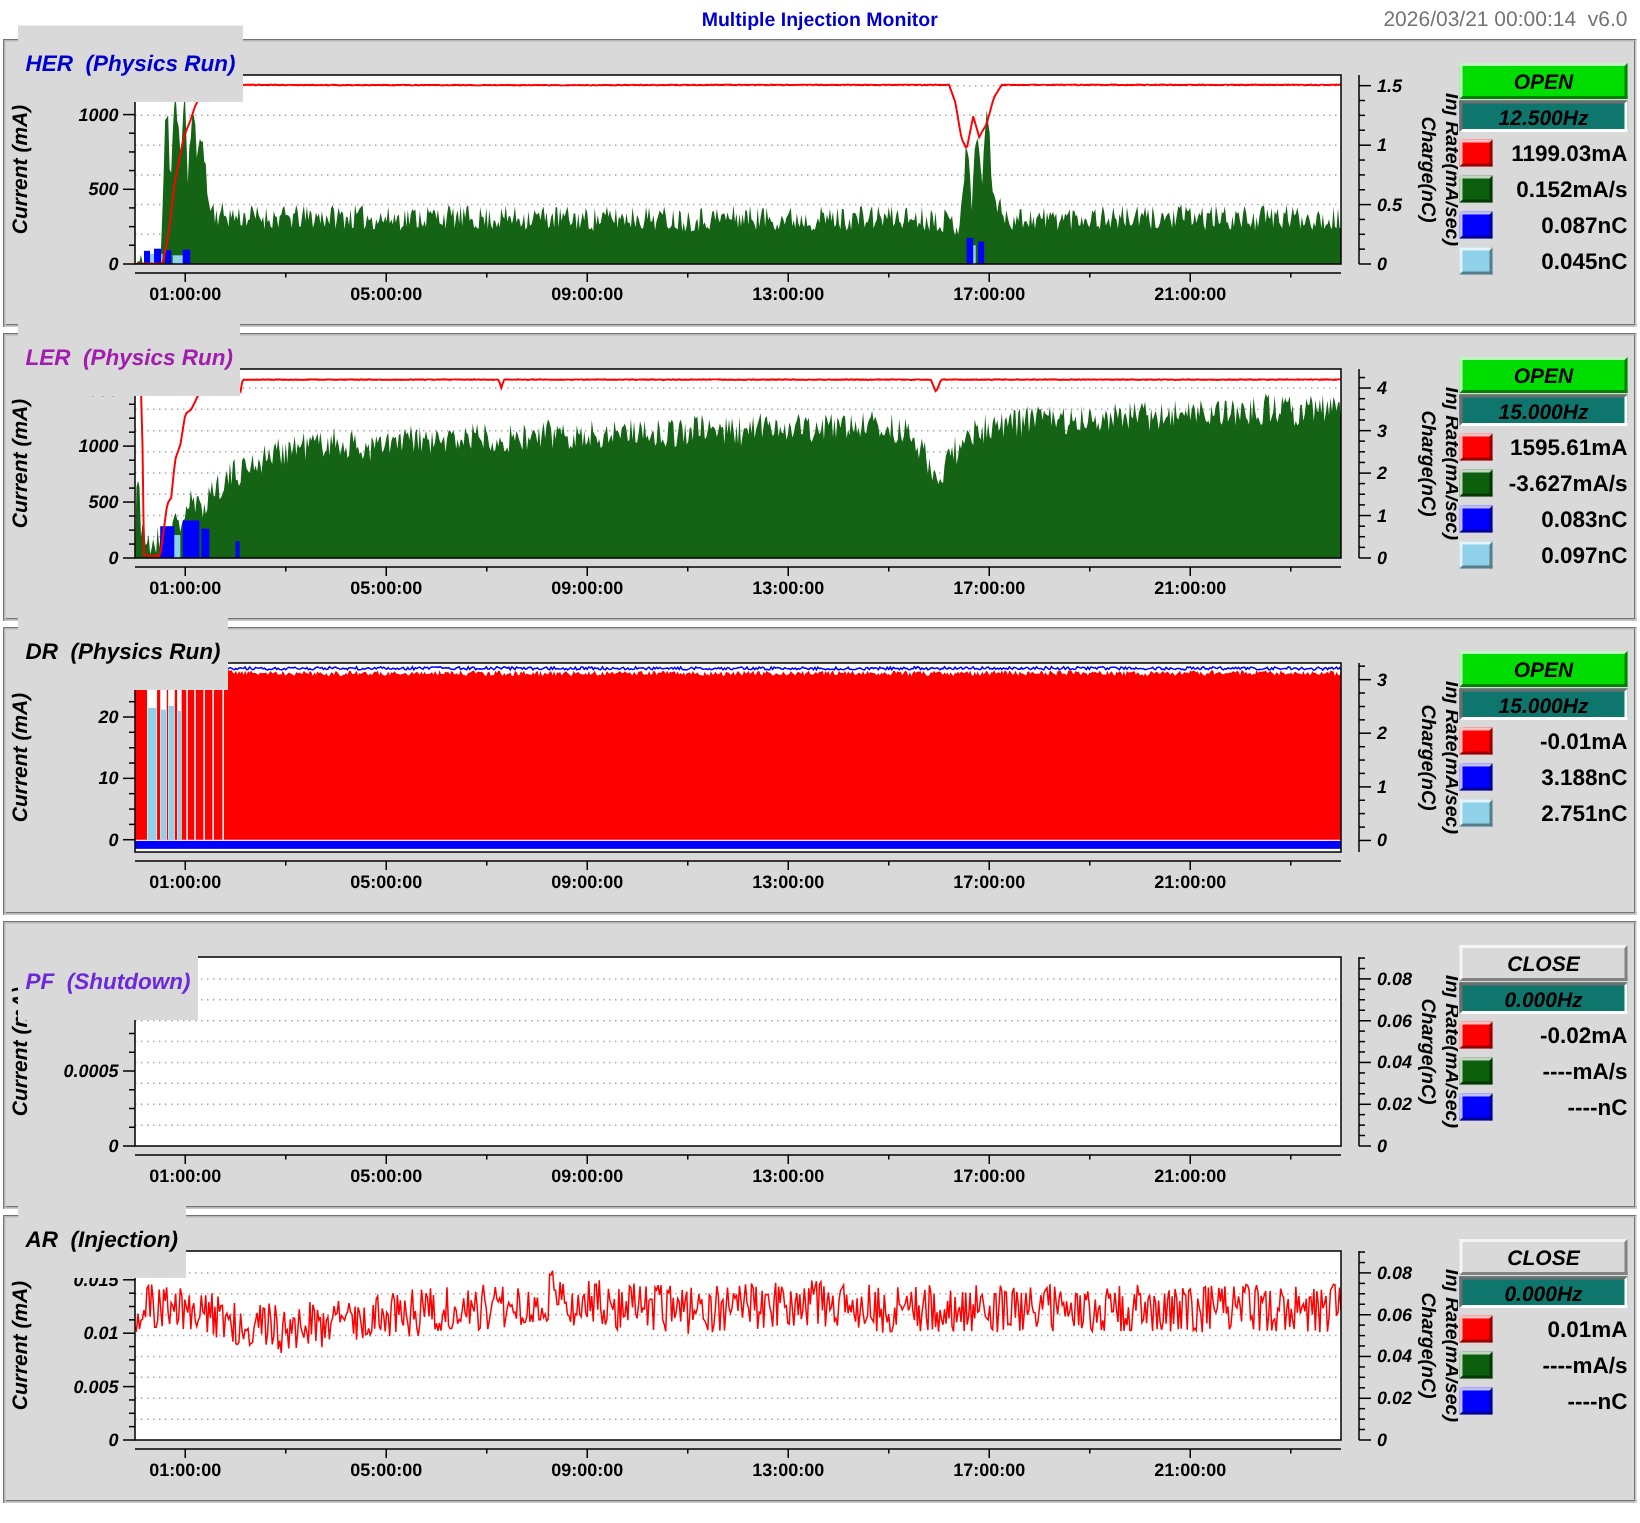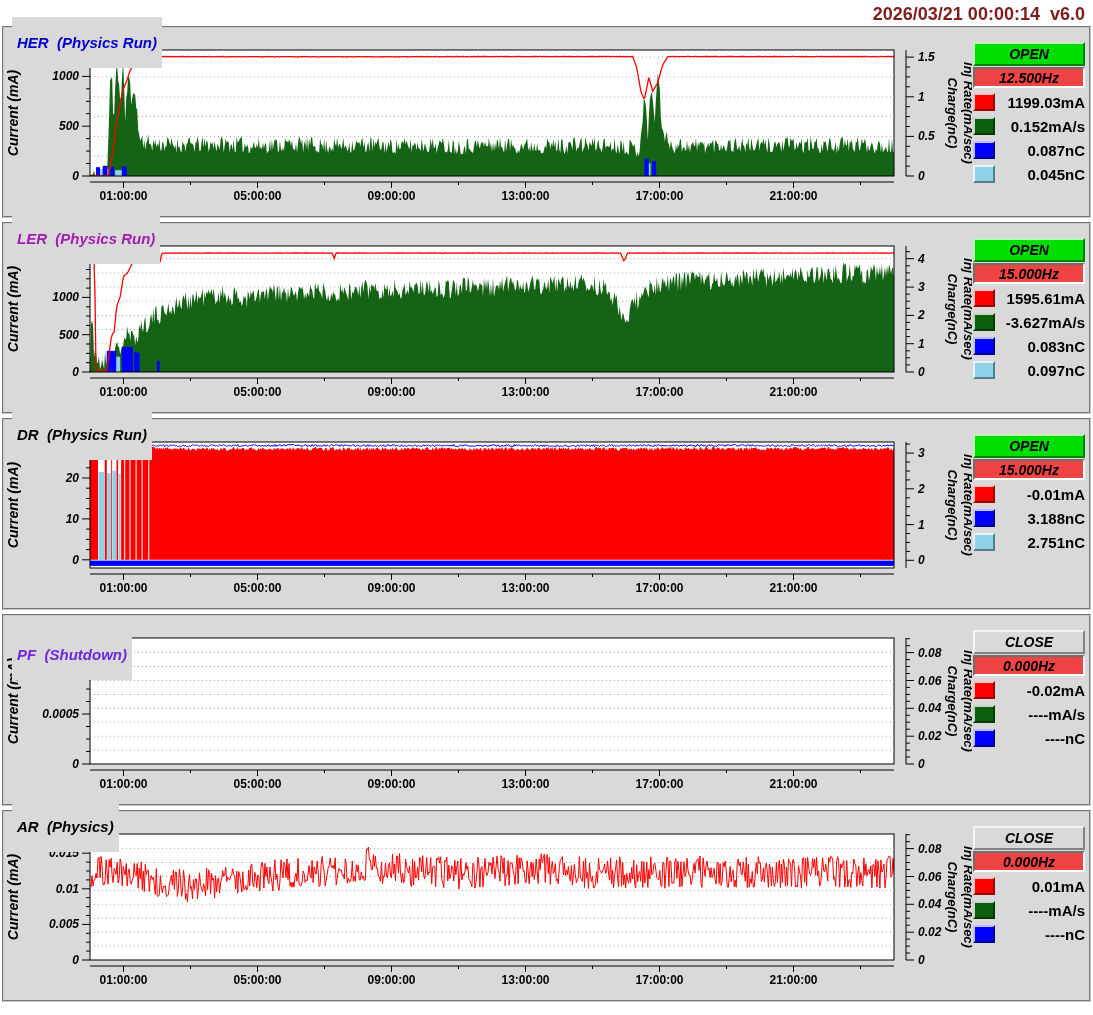--- a/index.html
+++ b/index.html
@@ -6,22 +6,22 @@
   body{
     width:1093px;height:1015px;background:#ffffff;overflow:hidden;
     font-family:"Liberation Sans",sans-serif;
   }
   .header{position:relative;height:26px;}
   .header-title{
     position:absolute;left:0;right:0;top:5px;text-align:center;
     color:#0000cc;font-weight:bold;font-size:13px;
   }
   .header-date{
-    position:absolute;right:8px;top:4px;color:#7f1d1d;
-    font-weight:bold;font-size:18px;white-space:pre;
+    position:absolute;right:8px;top:4px;color:#737373;
+    font-weight:normal;font-size:14px;white-space:pre;
   }
   .panel{
     position:relative;margin:0 2px 4px 2px;height:188px;
     background:#d9d9d9;border:2px groove #c8c8c8;
   }
   .legend{
     position:absolute;top:-11px;left:8px;padding:16px 5px;
     background:#d9d9d9;font-weight:bold;font-style:italic;
     font-size:15px;white-space:pre;line-height:19px;
   }
@@ -30,21 +30,21 @@
   .side{width:112px;margin-top:14px;margin-left:1px;flex:0 0 auto;}
   .status{
     height:20px;display:flex;align-items:center;justify-content:center;
     font-weight:bold;font-style:italic;font-size:14px;color:#000;
     border-top:2px solid rgba(255,255,255,.75);
     border-left:2px solid rgba(255,255,255,.75);
     border-bottom:2px solid rgba(0,0,0,.4);
     border-right:2px solid rgba(0,0,0,.4);
   }
   .hz{
-    height:17px;margin-top:1px;background:#ef4444;
+    height:17px;margin-top:1px;background:#0f766e;
     display:flex;align-items:center;justify-content:center;
     font-weight:bold;font-style:italic;font-size:14px;color:#000;
     border-top:2px solid #6e6e6e;
     border-left:2px solid #6e6e6e;
     border-bottom:2px solid #ffffff;
     border-right:2px solid #ffffff;
   }
   .readout{display:flex;align-items:center;height:20px;margin-top:4px;}
   .swatch{
     width:18px;height:14px;flex:0 0 auto;
@@ -55,20 +55,21 @@
   }
   .rvalue{
     flex:1;text-align:right;font-weight:bold;
     font-size:15px;color:#000;white-space:pre;
   }
 </style>
 </head>
 <body>
 
 <div class="header">
+  <div class="header-title">Multiple Injection Monitor</div>
   <div class="header-date"><span>2026/03/21 00:00:14</span>&nbsp;&nbsp;<span>v6.0</span></div>
 </div>
 
 <div class="panel">
   <span class="legend" style="color: rgb(0, 0, 204);">HER  (Physics Run)</span>
   <div class="panel-body">
     <svg class="chart" viewBox="0 0 968 168" width="968" height="168">
         <defs>
           <clipPath id="clip0">
             <rect x="86" y="6" width="804" height="126"></rect>
@@ -496,21 +497,21 @@
         </div>
       <div class="readout">
           <span class="swatch" style="background: rgb(0, 0, 255);"></span>
           <span class="rvalue">----nC</span>
         </div>
     </div>
   </div>
 </div>
 
 <div class="panel">
-  <span class="legend" style="color: rgb(0, 0, 0);">AR  (Physics)</span>
+  <span class="legend" style="color: rgb(0, 0, 0);">AR  (Injection)</span>
   <div class="panel-body">
     <svg class="chart" viewBox="0 0 968 168" width="968" height="168">
         <defs>
           <clipPath id="clip4">
             <rect x="86" y="6" width="804" height="126"></rect>
           </clipPath>
         </defs>
         <rect x="86" y="6" width="804" height="126" fill="#fff"></rect>
         <line x1="86" x2="890" y1="118.1" y2="118.1" stroke="#a8a8a8" stroke-width="1" stroke-dasharray="1,3"></line>
         <line x1="86" x2="890" y1="104.2" y2="104.2" stroke="#a8a8a8" stroke-width="1" stroke-dasharray="1,3"></line>

